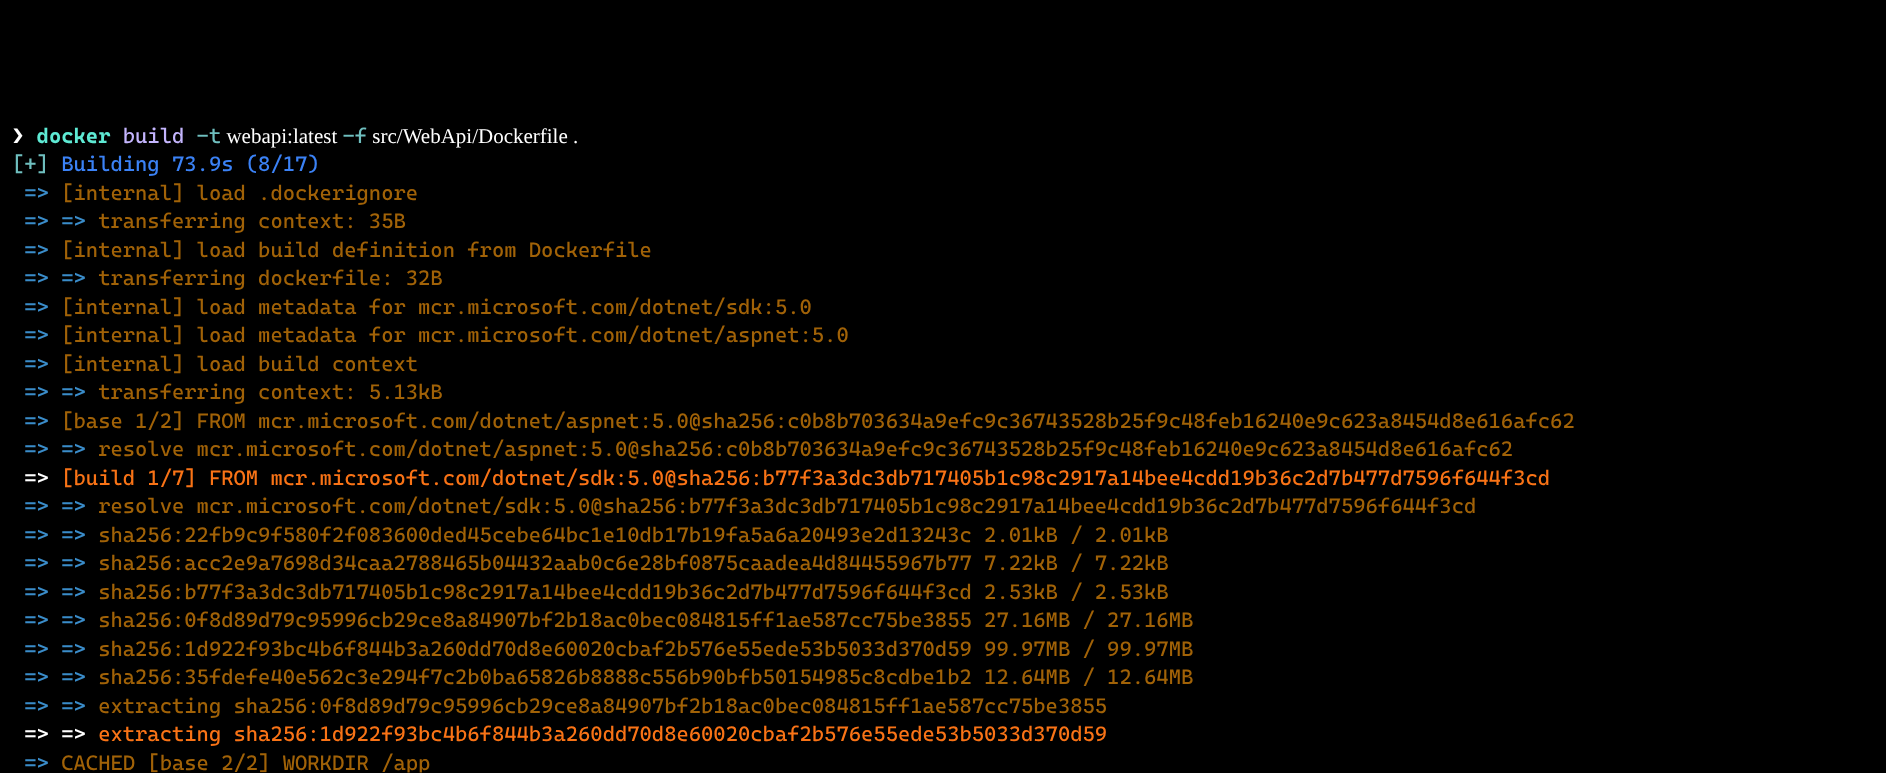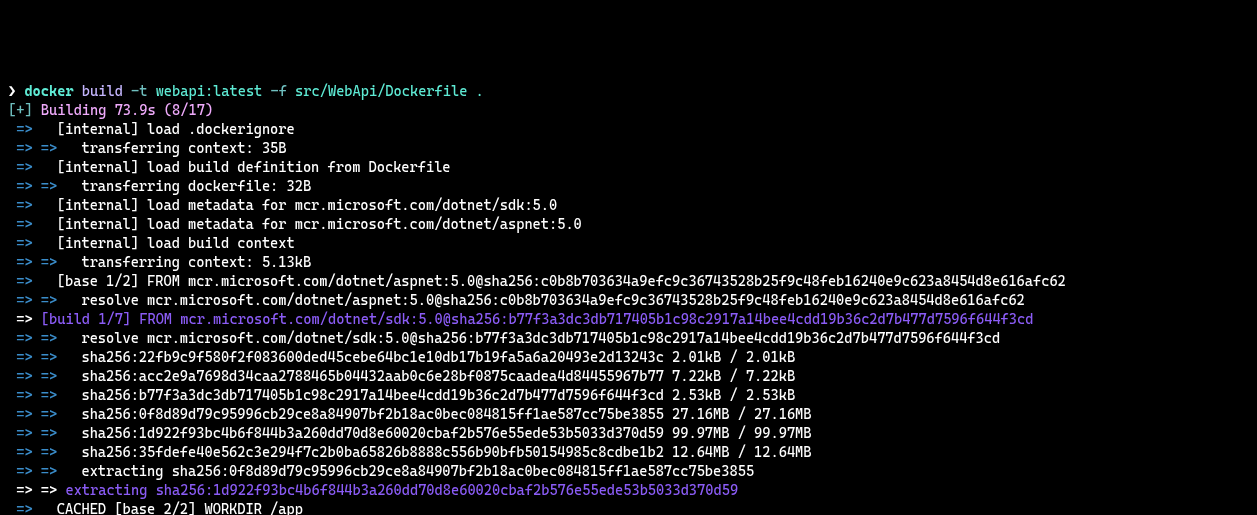--- a/index.html
+++ b/index.html
@@ -12,27 +12,27 @@
     padding: 6px 8px;
     white-space: pre;
     width: 1257px;
     height: 515px;
     overflow: hidden;
   }
   .prompt-caret { color: #ffffff; }
   .cmd { color: #5eead4; font-weight: bold; }
   .cmd-sub { color: #c4b5fd; }
   .flag { color: #6fbfbf; }
-  .plain { color: #5eead4; }
+  .plain { color: #ffffff; font-family: Liberation Serif, serif; }
   .spinner { color: #6fbfbf; }
-  .building { color: #f0abfc; }
+  .building { color: #3b82f6; }
   .arrow-blue { color: #3a8cc9; }
   .arrow-white { color: #ffffff; }
-  .step-blue { color: #ffffff; margin-left: 16px; }
-  .step-white { color: #8b5cf6; }
+  .step-blue { color: #a16207; }
+  .step-white { color: #f97316; }
   .line { display: block; }
 </style>
 </head>
 <body>
 
 
 
 <div id="term"><div class="line"><span class="prompt-caret">❯ </span><span class="cmd">docker</span><span class="cmd-sub"> build </span><span class="flag">-t</span><span class="plain"> webapi:latest </span><span class="flag">-f</span><span class="plain"> src/WebApi/Dockerfile .</span></div><div class="line"><span class="spinner">[+]</span><span class="building"> Building 73.9s (8/17)</span></div><div class="line"><span class="arrow-blue"> =&gt; </span><span class="step-blue">[internal] load .dockerignore</span></div><div class="line"><span class="arrow-blue"> =&gt; </span><span class="arrow-blue">=&gt; </span><span class="step-blue">transferring context: 35B</span></div><div class="line"><span class="arrow-blue"> =&gt; </span><span class="step-blue">[internal] load build definition from Dockerfile</span></div><div class="line"><span class="arrow-blue"> =&gt; </span><span class="arrow-blue">=&gt; </span><span class="step-blue">transferring dockerfile: 32B</span></div><div class="line"><span class="arrow-blue"> =&gt; </span><span class="step-blue">[internal] load metadata for mcr.microsoft.com/dotnet/sdk:5.0</span></div><div class="line"><span class="arrow-blue"> =&gt; </span><span class="step-blue">[internal] load metadata for mcr.microsoft.com/dotnet/aspnet:5.0</span></div><div class="line"><span class="arrow-blue"> =&gt; </span><span class="step-blue">[internal] load build context</span></div><div class="line"><span class="arrow-blue"> =&gt; </span><span class="arrow-blue">=&gt; </span><span class="step-blue">transferring context: 5.13kB</span></div><div class="line"><span class="arrow-blue"> =&gt; </span><span class="step-blue">[base 1/2] FROM mcr.microsoft.com/dotnet/aspnet:5.0@sha256:c0b8b703634a9efc9c36743528b25f9c48feb16240e9c623a8454d8e616afc62</span></div><div class="line"><span class="arrow-blue"> =&gt; </span><span class="arrow-blue">=&gt; </span><span class="step-blue">resolve mcr.microsoft.com/dotnet/aspnet:5.0@sha256:c0b8b703634a9efc9c36743528b25f9c48feb16240e9c623a8454d8e616afc62</span></div><div class="line"><span class="arrow-white"> =&gt; </span><span class="step-white">[build 1/7] FROM mcr.microsoft.com/dotnet/sdk:5.0@sha256:b77f3a3dc3db717405b1c98c2917a14bee4cdd19b36c2d7b477d7596f644f3cd</span></div><div class="line"><span class="arrow-blue"> =&gt; </span><span class="arrow-blue">=&gt; </span><span class="step-blue">resolve mcr.microsoft.com/dotnet/sdk:5.0@sha256:b77f3a3dc3db717405b1c98c2917a14bee4cdd19b36c2d7b477d7596f644f3cd</span></div><div class="line"><span class="arrow-blue"> =&gt; </span><span class="arrow-blue">=&gt; </span><span class="step-blue">sha256:22fb9c9f580f2f083600ded45cebe64bc1e10db17b19fa5a6a20493e2d13243c 2.01kB / 2.01kB</span></div><div class="line"><span class="arrow-blue"> =&gt; </span><span class="arrow-blue">=&gt; </span><span class="step-blue">sha256:acc2e9a7698d34caa2788465b04432aab0c6e28bf0875caadea4d84455967b77 7.22kB / 7.22kB</span></div><div class="line"><span class="arrow-blue"> =&gt; </span><span class="arrow-blue">=&gt; </span><span class="step-blue">sha256:b77f3a3dc3db717405b1c98c2917a14bee4cdd19b36c2d7b477d7596f644f3cd 2.53kB / 2.53kB</span></div><div class="line"><span class="arrow-blue"> =&gt; </span><span class="arrow-blue">=&gt; </span><span class="step-blue">sha256:0f8d89d79c95996cb29ce8a84907bf2b18ac0bec084815ff1ae587cc75be3855 27.16MB / 27.16MB</span></div><div class="line"><span class="arrow-blue"> =&gt; </span><span class="arrow-blue">=&gt; </span><span class="step-blue">sha256:1d922f93bc4b6f844b3a260dd70d8e60020cbaf2b576e55ede53b5033d370d59 99.97MB / 99.97MB</span></div><div class="line"><span class="arrow-blue"> =&gt; </span><span class="arrow-blue">=&gt; </span><span class="step-blue">sha256:35fdefe40e562c3e294f7c2b0ba65826b8888c556b90bfb50154985c8cdbe1b2 12.64MB / 12.64MB</span></div><div class="line"><span class="arrow-blue"> =&gt; </span><span class="arrow-blue">=&gt; </span><span class="step-blue">extracting sha256:0f8d89d79c95996cb29ce8a84907bf2b18ac0bec084815ff1ae587cc75be3855</span></div><div class="line"><span class="arrow-white"> =&gt; </span><span class="arrow-white">=&gt; </span><span class="step-white">extracting sha256:1d922f93bc4b6f844b3a260dd70d8e60020cbaf2b576e55ede53b5033d370d59</span></div><div class="line"><span class="arrow-blue"> =&gt; </span><span class="step-blue">CACHED [base 2/2] WORKDIR /app</span></div></div>
 
 

